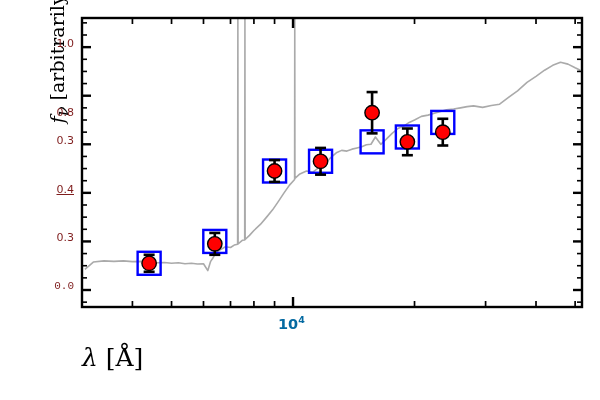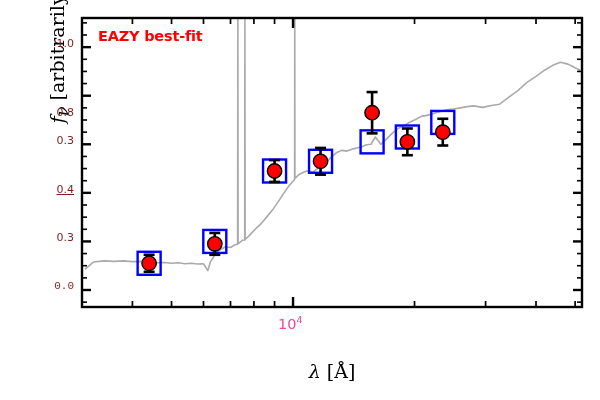--- a/index.html
+++ b/index.html
@@ -15,24 +15,24 @@
     transform-origin:center center;
     text-align:center;
     font-size:19px;
     color:#000;
     font-family:"DejaVu Serif",serif;
     white-space:nowrap;
     pointer-events:none;
   }
   .xlabel{
     position:absolute;
-    left:82px; top:360px;
+    left:82px; top:343px;
     width:500px;
-    text-align:center;
-    font-size:19px;
+    text-align:left;
+    font-size:25px;
     color:#000;
     font-family:"DejaVu Serif",serif;
   }
   .ital{font-style:italic;}
   .annot{
     position:absolute;
     left:98px; top:28px;
     font-size:14.5px;
     font-weight:bold;
     color:#ff0000;
@@ -44,23 +44,24 @@
     position:absolute;
     width:46px;
     text-align:right;
     font-size:11px;
     color:#7f1d1d;
     font-family:"DejaVu Sans",sans-serif;
   }
   .xtick-lbl{
     position:absolute;
     font-size:14.5px;
-    color:#ec4899;
+    color:#0369a1;
     font-family:"DejaVu Sans",sans-serif;
     white-space:nowrap;
+    font-weight:bold;
   }
   .xtick-lbl sup{font-size:9.5px;}
 </style>
 </head>
 <body>
 
 <div id="fig">
 
   <svg id="plot" width="600" height="400">
       <defs>
@@ -185,21 +186,20 @@
 
   <div class="ylabel">
     <span class="ital">f</span><sub class="ital">ν</sub><span> [arbitrarily scaled]</span>
   </div>
 
   <div class="xlabel">
     <span class="ital">λ</span>
     <span>[Å]</span>
   </div>
 
-  <div class="annot">EAZY best-fit</div>
 
   <div id="yticks">
       <div class="ytick-lbl" style="left: 28px; top: 280px; font-family: Liberation Mono, monospace;">0.0</div>
       <div class="ytick-lbl" style="left: 28px; top: 231.429px;">0.3</div>
       <div class="ytick-lbl" style="left: 28px; top: 182.857px; text-decoration: underline;">0.4</div>
       <div class="ytick-lbl" style="left: 28px; top: 134.286px;">0.3</div>
       <div class="ytick-lbl" style="left: 28px; top: 85.7143px; margin-top: 20px;">0.8</div>
       <div class="ytick-lbl" style="left: 28px; top: 37.1429px;">1.0</div>
     </div>
   <div id="xticks">

